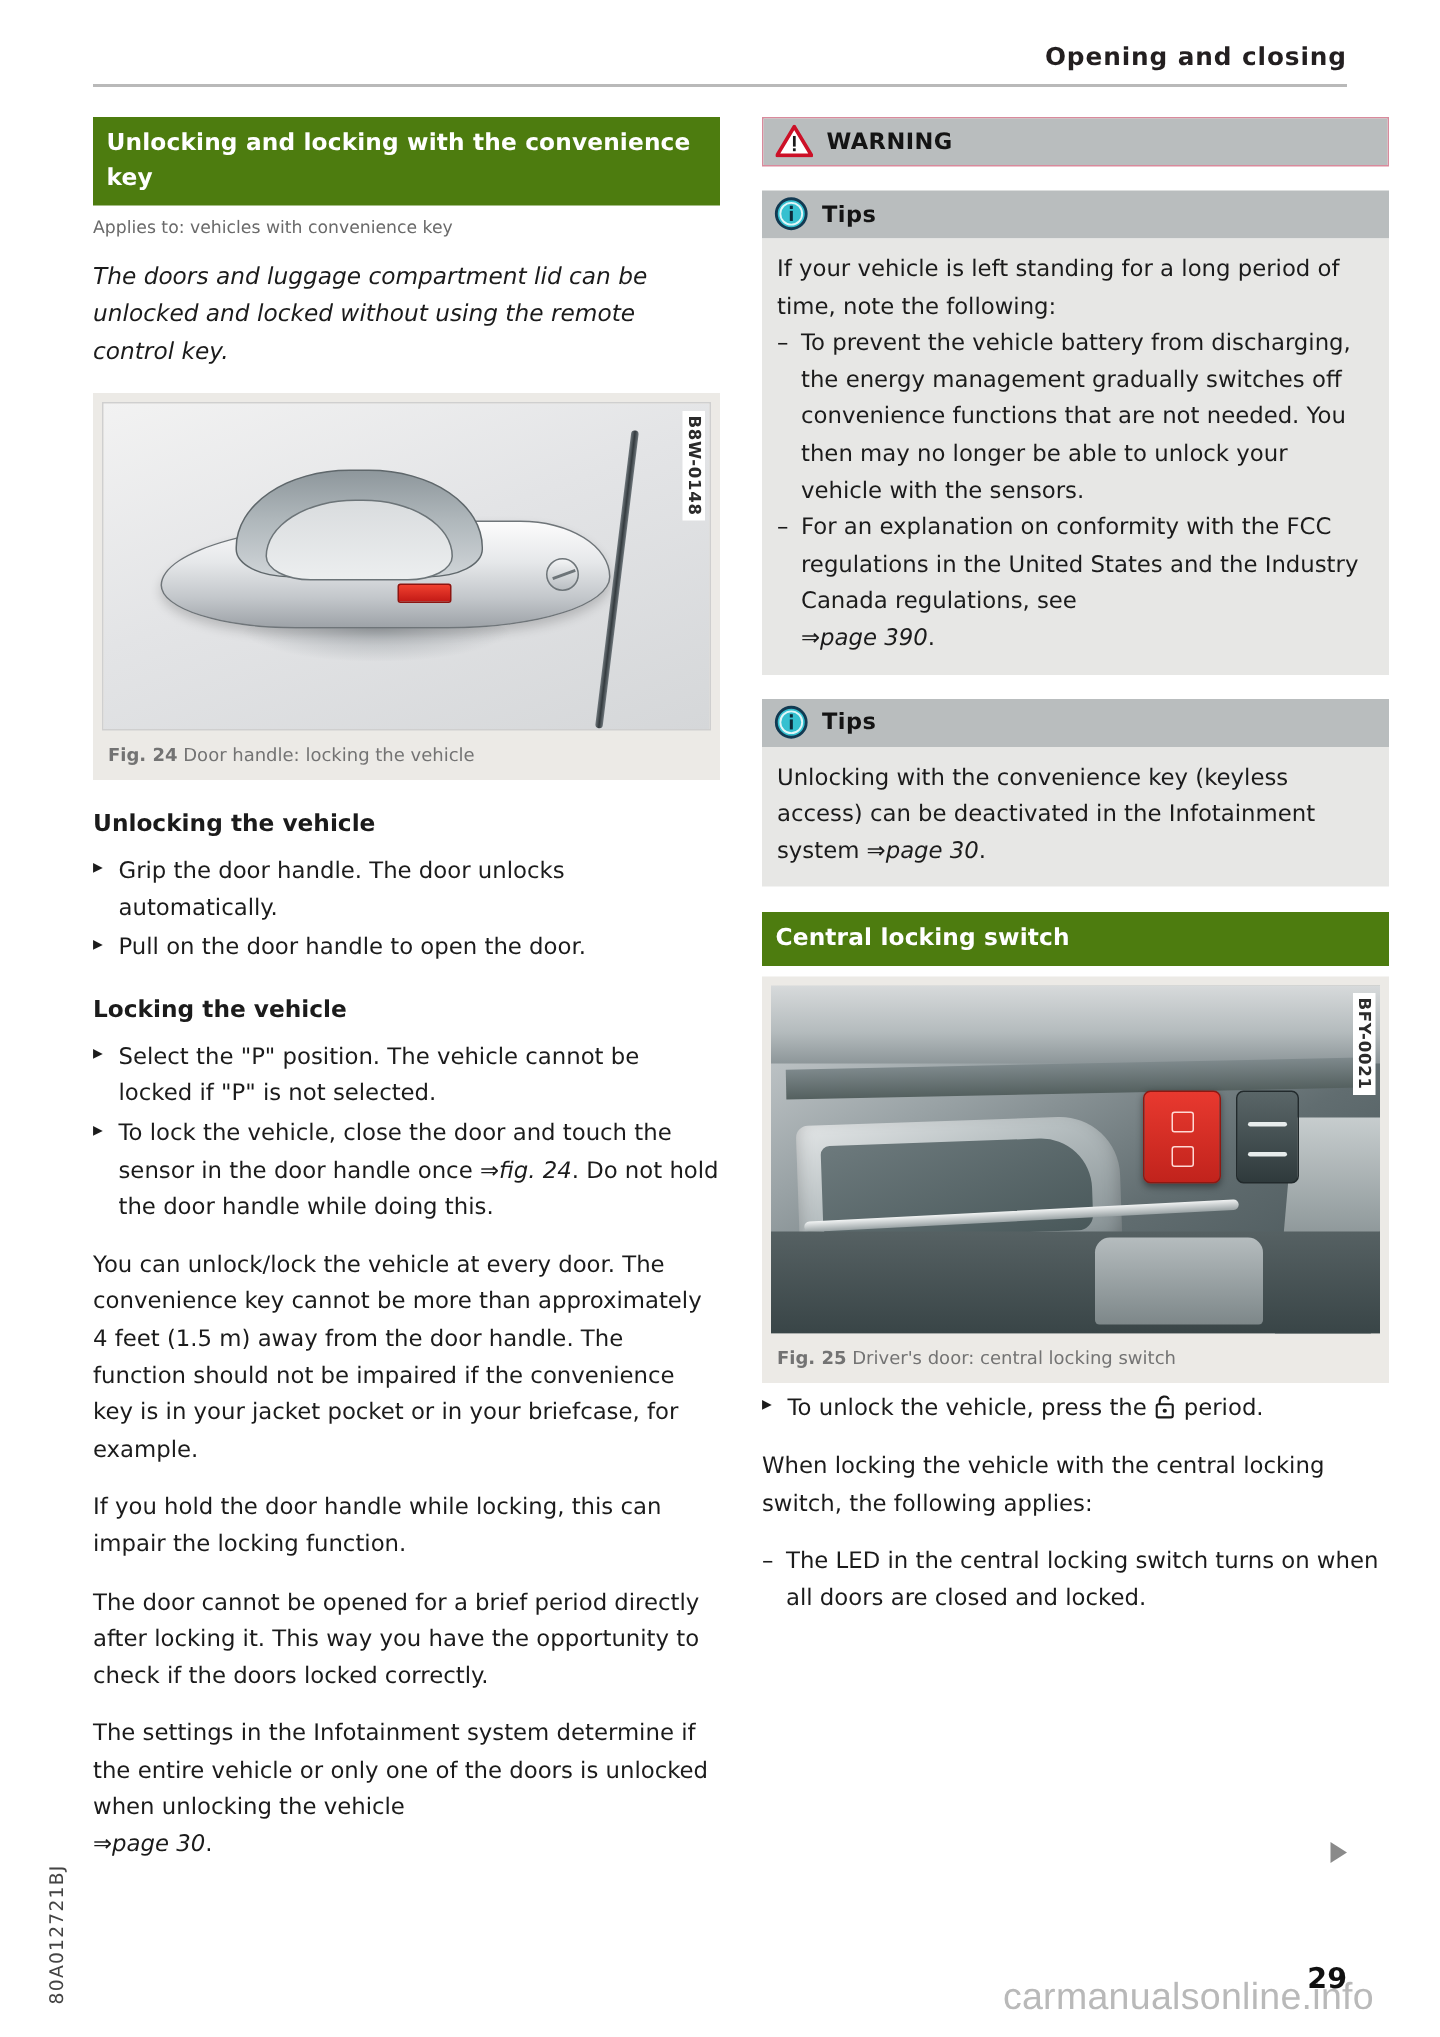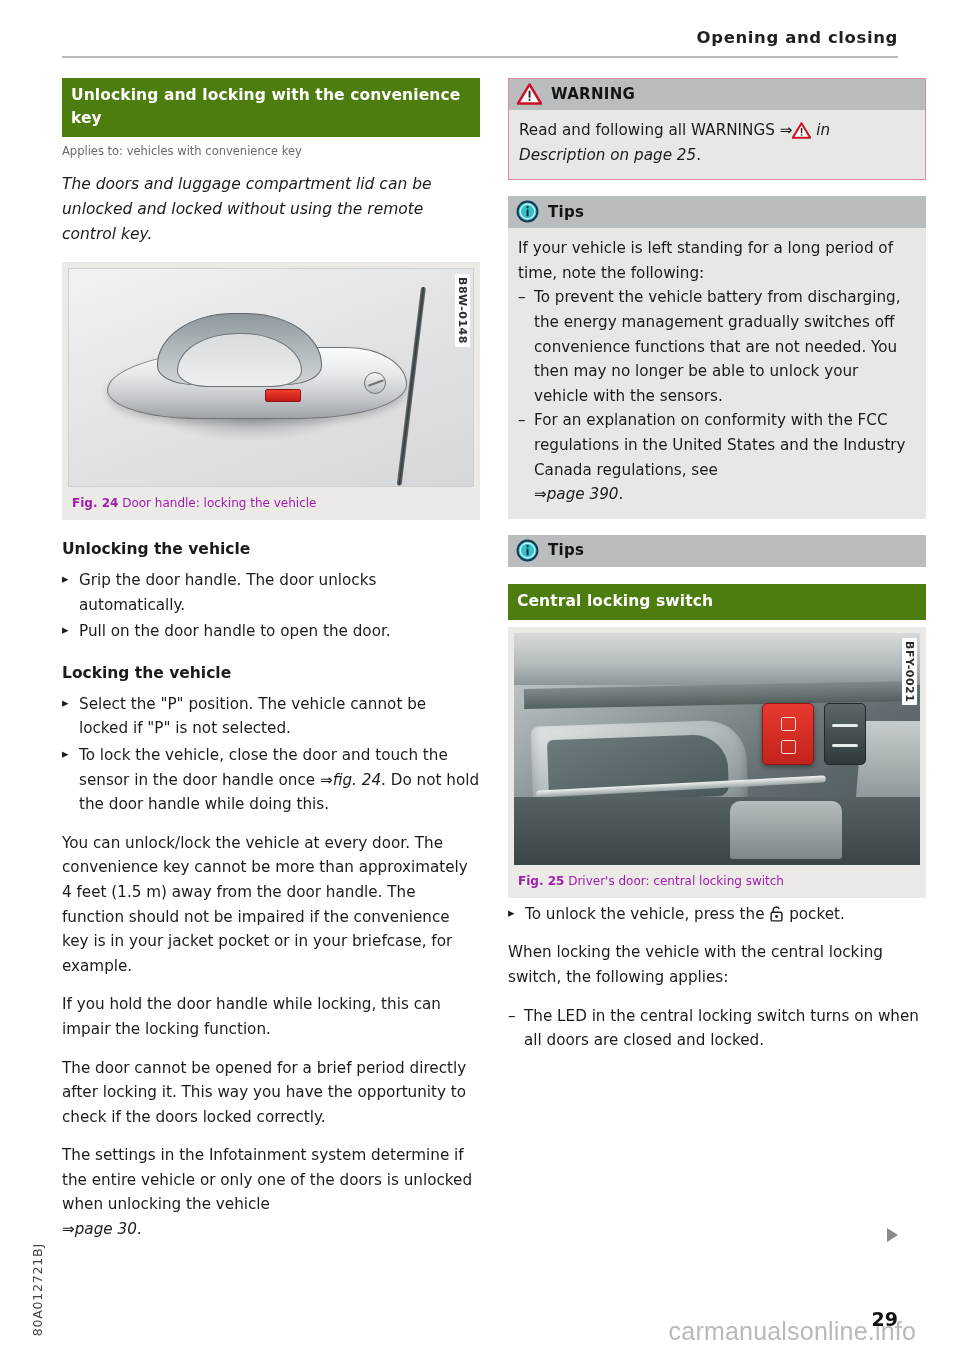--- a/index.html
+++ b/index.html
@@ -49,21 +49,21 @@
   .intro {
     font-style: italic; font-size: 15.5px; line-height: 25px;
     color: #1b1b1b; margin-top: 13px;
   }
 
   
   .figbox { margin-top: 15px; background: #eceae6; padding: 6px 6px 0 6px; }
   .figframe { position: relative; width: 100%; height: 219px; overflow: hidden; border: 1px solid #cfcfcf; }
   .figframe.f25 { height: 232px; border: none; }
   .figcap {
-    font-size: 12px; color: #a21caf; padding: 9px 4px 9px 4px; line-height: 15px;
+    font-size: 12px; color: #737373; padding: 9px 4px 9px 4px; line-height: 15px;
   }
   .figcap b { font-weight: bold; }
   .figcode {
     position: absolute; right: 3px; top: 5px;
     writing-mode: vertical-rl;
     font-size: 11px; font-weight: bold; color: #2b2b2b;
     background: #ffffff; padding: 3px 1px;
     letter-spacing: .5px;
   }
 
@@ -327,27 +327,20 @@
       <div class="head">
         <span class="tri">
           <svg viewBox="0 0 26 23" width="25" height="22">
             <polygon points="13,1.5 25,21.5 1,21.5" fill="#ffffff" stroke="#cc1027" stroke-width="2.6" stroke-linejoin="round"></polygon>
             <rect x="12.1" y="8" width="1.9" height="7.4" fill="#1a1a1a"></rect>
             <rect x="12.1" y="16.6" width="1.9" height="2" fill="#1a1a1a"></rect>
           </svg>
         </span>
         <span class="label">WARNING</span>
       </div>
-      <div class="bodybox">
-        <p><span>Read and following all WARNINGS </span><span class="arrowref"></span><span class="mini-tri"><svg viewBox="0 0 26 23" width="19" height="17">
-                <polygon points="13,1.5 25,21.5 1,21.5" fill="#ffffff" stroke="#cc1027" stroke-width="2.8" stroke-linejoin="round"></polygon>
-                <rect x="12.1" y="8" width="1.9" height="7.4" fill="#1a1a1a"></rect>
-                <rect x="12.1" y="16.6" width="1.9" height="2" fill="#1a1a1a"></rect>
-              </svg></span><span class="it"> in Description on page 25</span><span>.</span></p>
-      </div>
     </div>
 
     <div class="callout tips">
       <div class="head">
         <span class="info-ico">
           <svg viewBox="0 0 24 24" width="23" height="23">
             <circle cx="12" cy="12" r="10.4" fill="#35c0d0" stroke="#123a52" stroke-width="2"></circle>
             <circle cx="12" cy="12" r="7.6" fill="none" stroke="#ffffff" stroke-width="1.3" opacity=".85"></circle>
             <rect x="11" y="10" width="2.1" height="7" fill="#0d2a3a"></rect>
             <rect x="11" y="6.4" width="2.1" height="2.3" fill="#0d2a3a"></rect>
@@ -368,20 +361,23 @@
       <div class="head">
         <span class="info-ico">
           <svg viewBox="0 0 24 24" width="23" height="23">
             <circle cx="12" cy="12" r="10.4" fill="#35c0d0" stroke="#123a52" stroke-width="2"></circle>
             <circle cx="12" cy="12" r="7.6" fill="none" stroke="#ffffff" stroke-width="1.3" opacity=".85"></circle>
             <rect x="11" y="10" width="2.1" height="7" fill="#0d2a3a"></rect>
             <rect x="11" y="6.4" width="2.1" height="2.3" fill="#0d2a3a"></rect>
           </svg>
         </span>
         <span class="label">Tips</span>
+      </div>
+      <div class="bodybox">
+        <p><span>Unlocking with the convenience key (keyless access) can be deactivated in the Infotainment system </span><span class="arrowref"></span><span class="xref">page 30</span><span>.</span></p>
       </div>
     </div>
 
     <div class="sec-head" style="margin-top:17px">Central locking switch</div>
 
     <div class="figbox" style="margin-top:7px">
       <div class="figframe f25">
         <div class="dp-bg"></div>
         <div class="dp-top"></div>
         <div class="dp-rail"></div>
@@ -402,21 +398,21 @@
         <b>Fig. 25</b>
         <span>Driver's door: central locking switch</span>
       </div>
     </div>
 
     <ul class="arrow" style="margin-top:4px">
       <li><span>To unlock the vehicle, press the </span><span class="lock-ico"><svg viewBox="0 0 16 18" width="15" height="17">
               <path d="M4.4 8V5.4a3.4 3.4 0 0 1 6.5-1.3" fill="none" stroke="#1b1b1b" stroke-width="1.5"></path>
               <rect x="2.3" y="7.6" width="11.4" height="9.3" rx="1.3" fill="none" stroke="#1b1b1b" stroke-width="1.5"></rect>
               <circle cx="8" cy="12.2" r="1.5" fill="#1b1b1b"></circle>
-            </svg></span><span> pocket.</span></li>
+            </svg></span><span> period.</span></li>
     </ul>
 
     <p class="body">When locking the vehicle with the central locking switch, the following applies:</p>
 
     <ul class="dash" style="margin-top:14px">
       <li>The LED in the central locking switch turns on when all doors are closed and locked.</li>
     </ul>
 
   </div>
 

